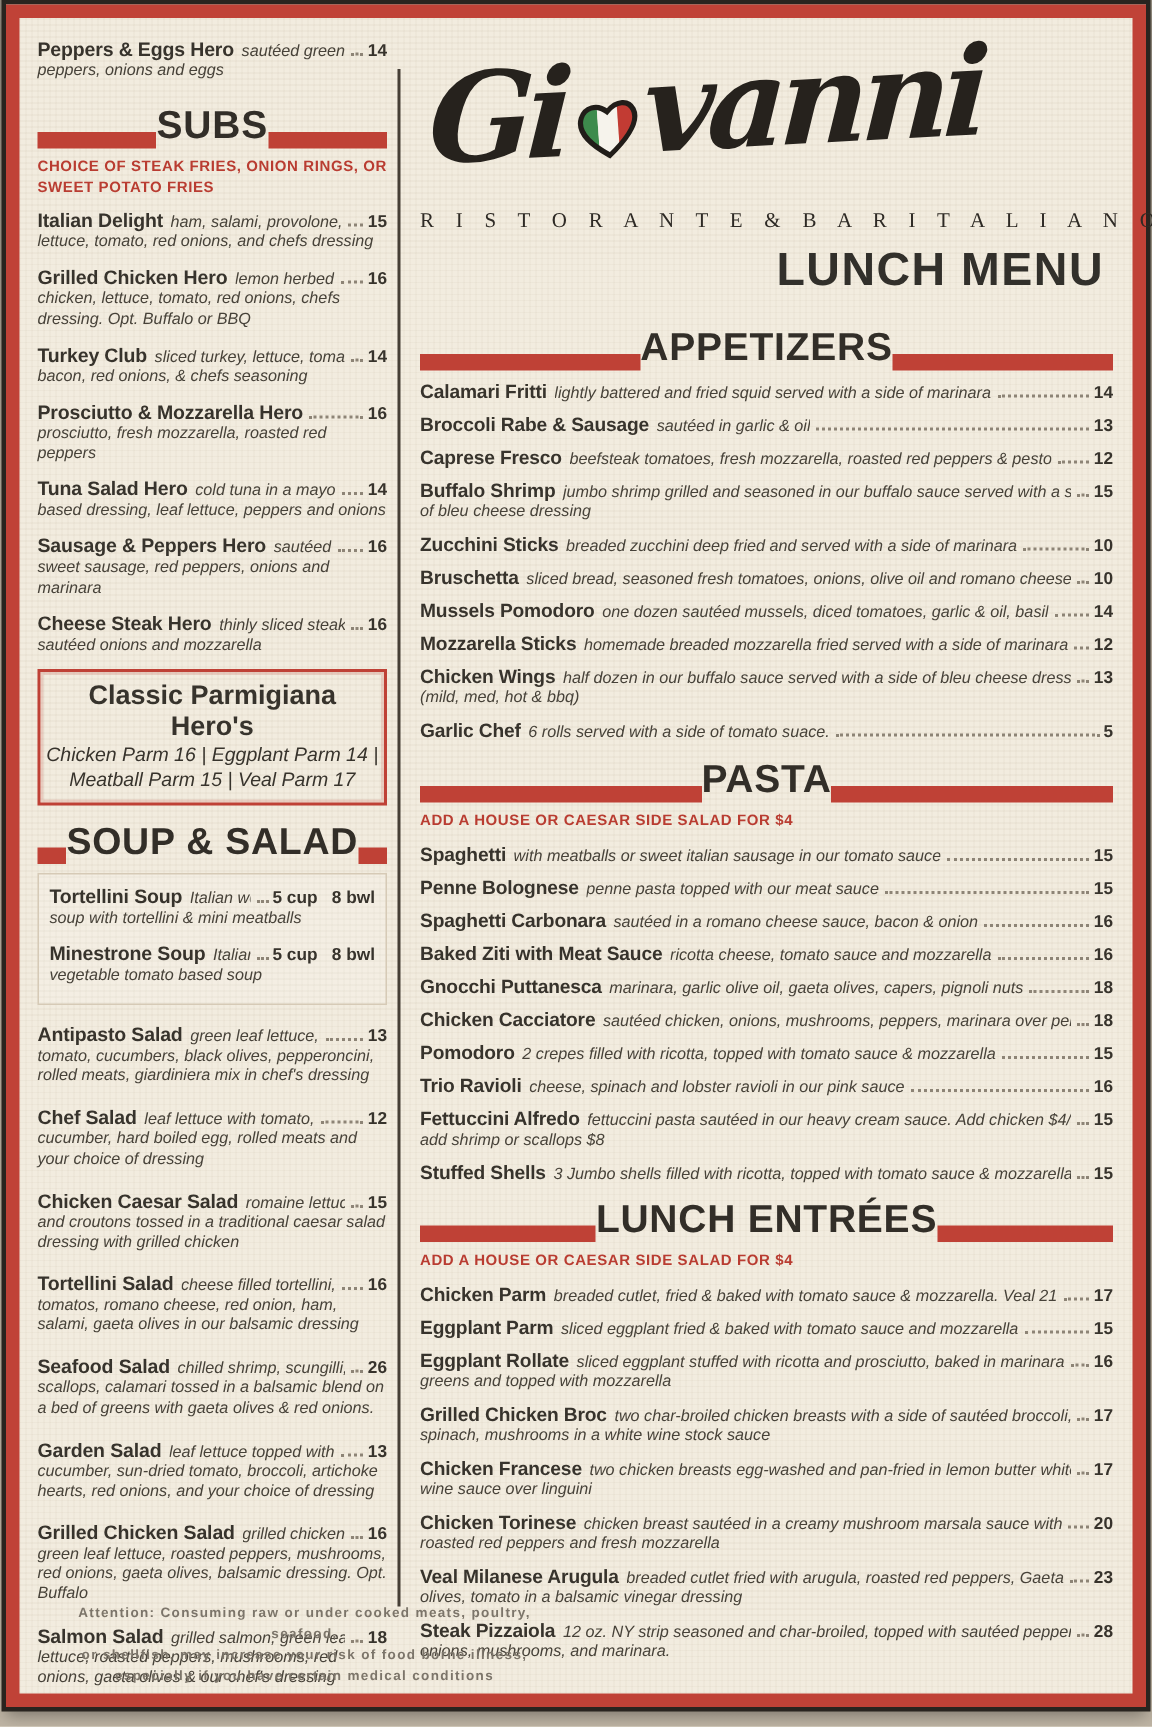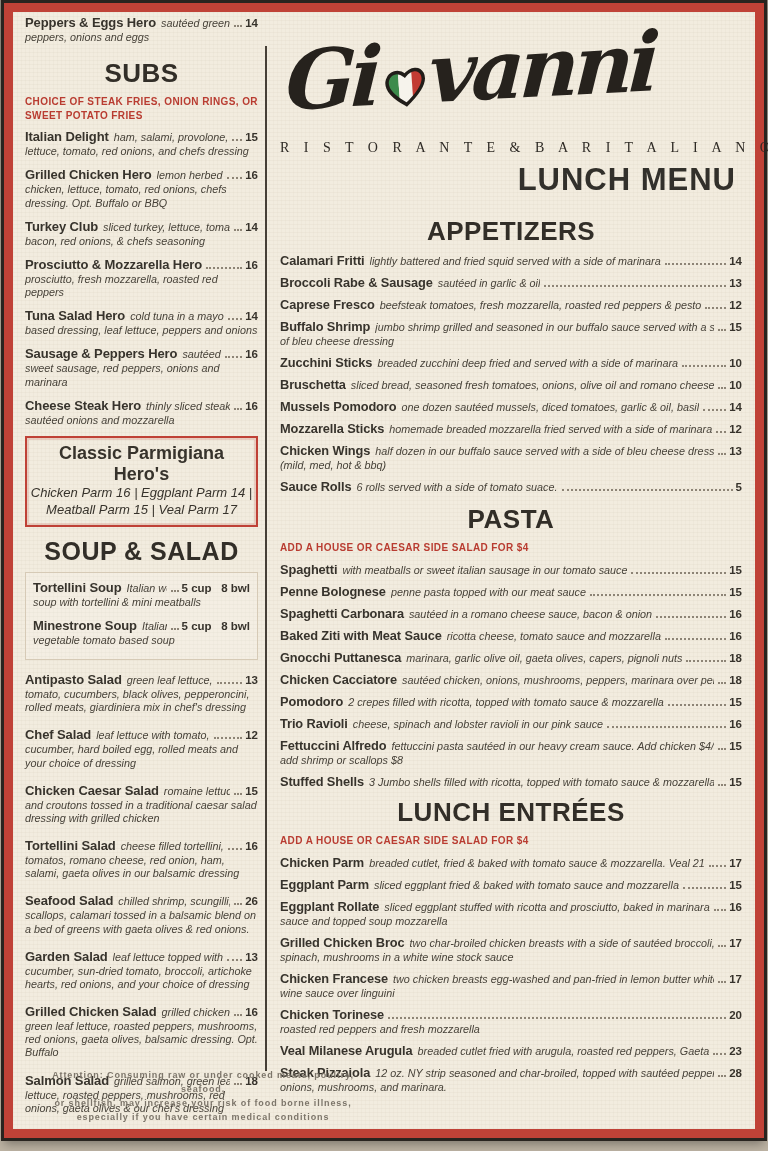--- a/index.html
+++ b/index.html
@@ -18,37 +18,37 @@
     position:absolute;left:4px;right:4px;top:3px;bottom:13px;
     border:9px solid #c04237;
     box-shadow:0 0 0 3px #29241f, 0 6px 10px rgba(0,0,0,.35);
     background-color:#f2ecdf;
     background-image:
       repeating-linear-gradient(0deg, rgba(150,130,100,.055) 0 1px, transparent 1px 4px),
       repeating-linear-gradient(90deg, rgba(150,130,100,.045) 0 1px, transparent 1px 4px);
   }
   .inner{position:relative;width:100%;height:100%;box-sizing:border-box;}
   .cols{display:flex;height:100%;}
-  .col-left{width:252px;box-sizing:border-box;padding:3px 7px 0 12px;}
+  .col-left{width:252px;box-sizing:border-box;padding:13px 7px 0 12px;}
   .divider{width:2px;background:#463f36;margin-top:34px;margin-bottom:58px;}
   .col-right{flex:1;box-sizing:border-box;padding:4px 13px 0 13px;min-width:0;}
 
   
   .item{margin-bottom:8px;}
   .l1{display:flex;align-items:baseline;min-width:0;}
   .nm{font-weight:bold;font-size:13px;color:#37332c;white-space:nowrap;letter-spacing:-0.1px;}
   .ds{font-style:italic;font-size:10.8px;color:#474239;margin-left:5px;white-space:nowrap;overflow:hidden;flex:0 1 auto;}
   .ds:empty{display:none;margin:0;}
   .dots{flex:1 0 8px;border-bottom:2px dotted #8d8476;margin:0 3px 3px 4px;}
   .pr{font-weight:bold;font-size:11.5px;color:#37332c;white-space:pre;}
   .l2{font-style:italic;font-size:10.8px;color:#474239;line-height:1.22;margin-top:1px;}
   .l2:empty{display:none;}
 
   
-  .sec-h{display:flex;align-items:center;margin:6px 0 6px 0;flex-direction:column;}
+  .sec-h{display:flex;align-items:flex-end;margin:6px 0 6px 0;}
   .sec-h .bar{flex:1;height:11px;background:#bf4136;}
   .sec-h .t{font-weight:bold;color:#322e28;font-size:26px;letter-spacing:0.5px;white-space:nowrap;}
   .sec-h.small .t{font-size:25px;}
   .red-note{
     text-align:left;font-weight:bold;color:#b93c31;font-size:10px;
     letter-spacing:0.4px;line-height:1.35;margin:2px 0 7px 0;
   }
 
   
   .col-left .item{margin-bottom:9px;}
@@ -433,21 +433,21 @@
                   <span class="nm">Chicken Wings</span>
                   <span class="ds">half dozen in our buffalo sauce served with a side of bleu cheese dressing</span>
                   <span class="dots"></span>
                   <span class="pr">13</span>
                 </div>
                 <div class="l2">(mild, med, hot &amp; bbq)</div>
               </div>
 
               <div class="item">
                 <div class="l1">
-                  <span class="nm">Sauce Rolls</span>
+                  <span class="nm">Garlic Chef</span>
                   <span class="ds">6 rolls served with a side of tomato suace.</span>
                   <span class="dots"></span>
                   <span class="pr">5</span>
                 </div>
 
               </div>
             </div>
 
           <div class="sec-h" style="margin-top:10px;">
             <span class="bar"></span>
@@ -588,21 +588,21 @@
 
               </div>
 
               <div class="item">
                 <div class="l1">
                   <span class="nm">Eggplant Rollate</span>
                   <span class="ds">sliced eggplant stuffed with ricotta and prosciutto, baked in marinara</span>
                   <span class="dots"></span>
                   <span class="pr">16</span>
                 </div>
-                <div class="l2">sauce and topped soup mozzarella</div>
+                <div class="l2">greens and topped with mozzarella</div>
               </div>
 
               <div class="item">
                 <div class="l1">
                   <span class="nm">Grilled Chicken Broc</span>
                   <span class="ds">two char-broiled chicken breasts with a side of  sautéed broccoli,</span>
                   <span class="dots"></span>
                   <span class="pr">17</span>
                 </div>
                 <div class="l2">spinach, mushrooms in a white wine stock sauce</div>
@@ -614,33 +614,35 @@
                   <span class="ds">two chicken breasts egg-washed and pan-fried in lemon butter white</span>
                   <span class="dots"></span>
                   <span class="pr">17</span>
                 </div>
                 <div class="l2">wine sauce over linguini</div>
               </div>
 
               <div class="item">
                 <div class="l1">
                   <span class="nm">Chicken Torinese</span>
+                  <span class="ds">chicken breast sautéed in a creamy mushroom marsala sauce with</span>
                   <span class="dots"></span>
                   <span class="pr">20</span>
                 </div>
                 <div class="l2">roasted red peppers and fresh mozzarella</div>
               </div>
 
               <div class="item">
                 <div class="l1">
                   <span class="nm">Veal Milanese Arugula</span>
                   <span class="ds">breaded cutlet fried with arugula, roasted red peppers, Gaeta</span>
                   <span class="dots"></span>
                   <span class="pr">23</span>
                 </div>
+                <div class="l2">olives, tomato in a balsamic vinegar dressing</div>
               </div>
 
               <div class="item">
                 <div class="l1">
                   <span class="nm">Steak Pizzaiola</span>
                   <span class="ds">12 oz. NY strip seasoned and char-broiled, topped with sautéed peppers,</span>
                   <span class="dots"></span>
                   <span class="pr">28</span>
                 </div>
                 <div class="l2">onions, mushrooms, and marinara.</div>

